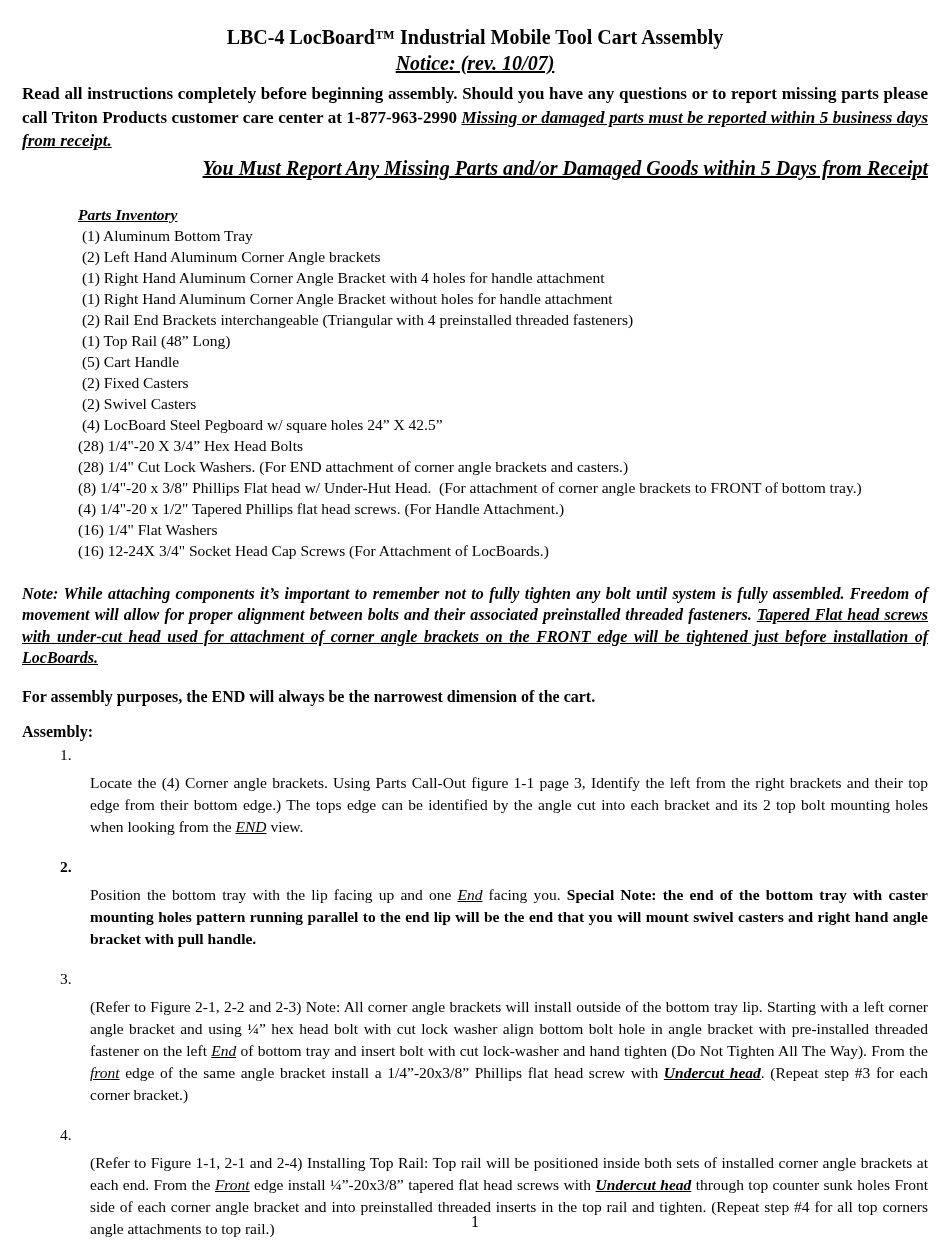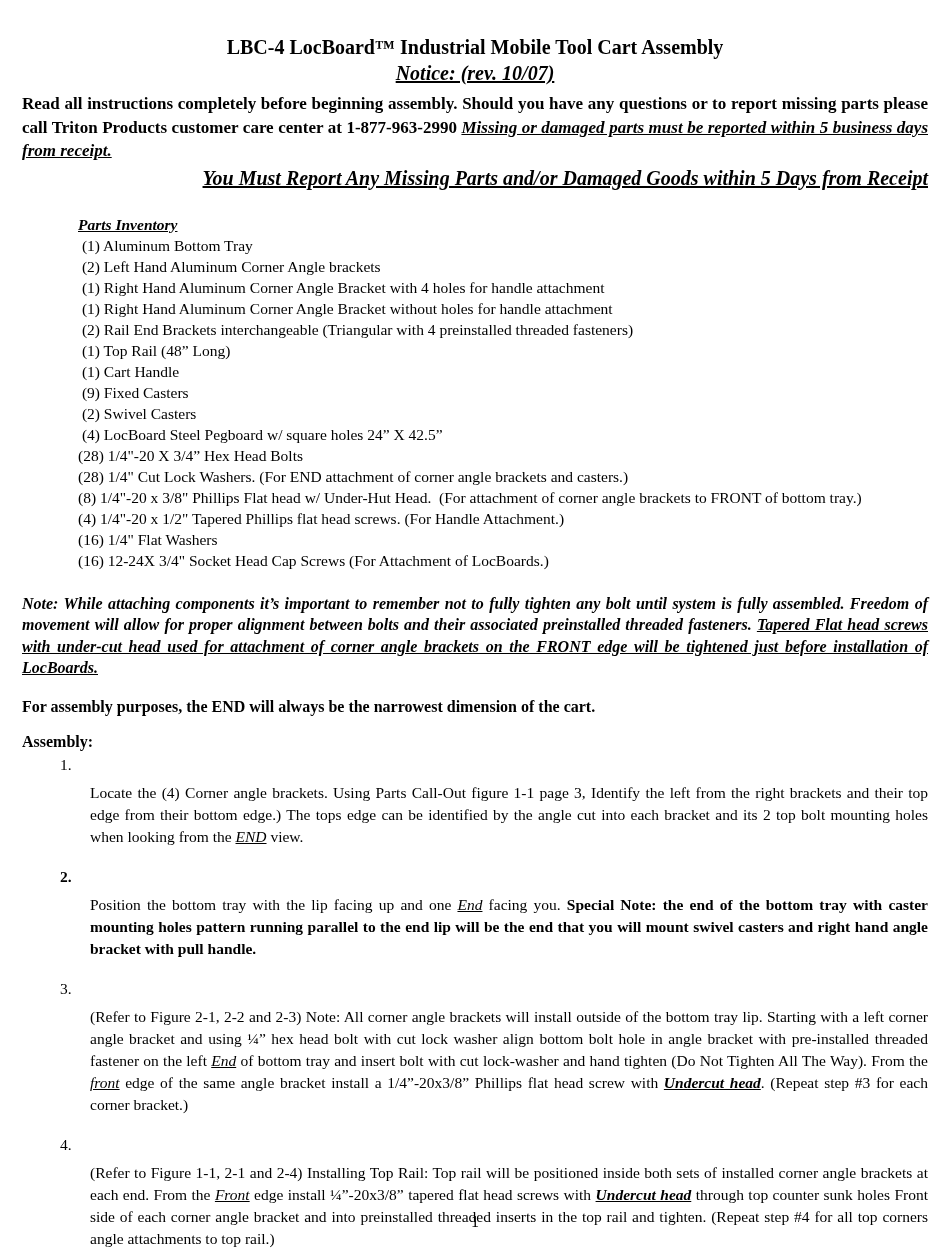--- a/index.html
+++ b/index.html
@@ -5,21 +5,21 @@
   * { margin:0; padding:0; box-sizing:border-box; }
   html, body { background:#ffffff; }
   body {
     width:950px; height:1260px;
     font-family:"Liberation Serif", serif;
     color:#000;
   }
   .page {
     position:relative;
     width:950px; height:1260px;
-    padding:34px 22px 0 22px;
+    padding:24px 22px 0 22px;
     overflow:hidden;
     background:#fff;
   }
   .u { text-decoration:underline;font-style:italic; }
 
   h1.doc-title {
     font-size:20px; font-weight:bold; text-align:center; line-height:26px;
   }
   h2.notice {
     font-size:20px; font-weight:bold; text-align:center; line-height:26px;
@@ -92,22 +92,22 @@
 
   <section class="parts">
     <h3><span class="u">Parts Inventory</span></h3>
     <div id="parts-list">
         <p class="part-item"> (1) Aluminum Bottom Tray</p>
         <p class="part-item"> (2) Left Hand Aluminum Corner Angle brackets</p>
         <p class="part-item"> (1) Right Hand Aluminum Corner Angle Bracket with 4 holes for handle attachment</p>
         <p class="part-item"> (1) Right Hand Aluminum Corner Angle Bracket without holes for handle attachment</p>
         <p class="part-item"> (2) Rail End Brackets interchangeable (Triangular with 4 preinstalled threaded fasteners)</p>
         <p class="part-item"> (1) Top Rail (48” Long)</p>
-        <p class="part-item"> (1) Cart Handle</p>
-        <p class="part-item"> (9) Fixed Casters</p>
+        <p class="part-item"> (5) Cart Handle</p>
+        <p class="part-item"> (2) Fixed Casters</p>
         <p class="part-item"> (2) Swivel Casters</p>
         <p class="part-item"> (4) LocBoard Steel Pegboard w/ square holes 24” X 42.5”</p>
         <p class="part-item">(28) 1/4"-20 X 3/4” Hex Head Bolts</p>
         <p class="part-item">(28) 1/4" Cut Lock Washers. (For END attachment of corner angle brackets and casters.)</p>
         <p class="part-item">(8) 1/4"-20 x 3/8" Phillips Flat head w/ Under-Hut Head.  (For attachment of corner angle brackets to FRONT of bottom tray.)</p>
         <p class="part-item">(4) 1/4"-20 x 1/2" Tapered Phillips flat head screws. (For Handle Attachment.)</p>
         <p class="part-item">(16) 1/4" Flat Washers</p>
         <p class="part-item">(16) 12-24X 3/4" Socket Head Cap Screws (For Attachment of LocBoards.)</p>
       </div>
   </section>

